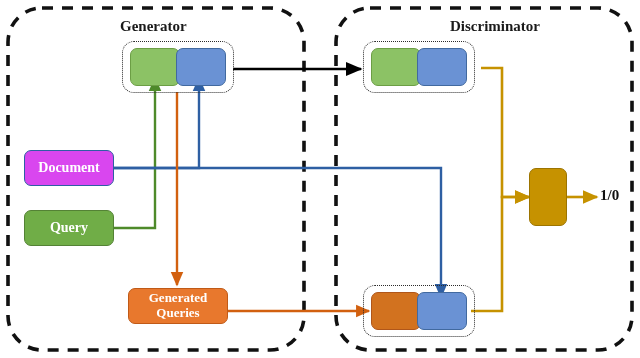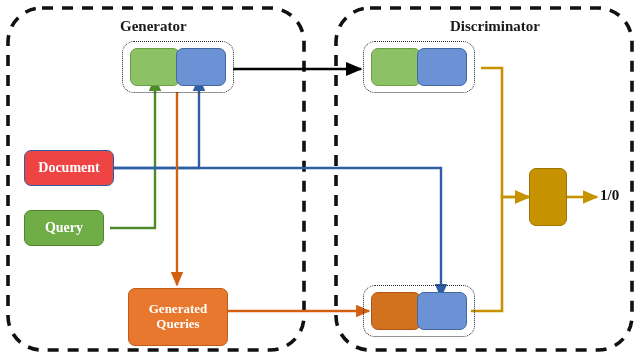--- a/index.html
+++ b/index.html
@@ -132,29 +132,29 @@
     <div class="cell" style="left:0px; width:50px; background:#8CC265; border:1.4px solid #6C9E45;"></div>
     <div class="cell" style="left:46px; width:50px; background:#6A92D4; border:1.4px solid #41699F;"></div>
   </div>
 
   <div class="dotted-box" style="left:363px; top:285px; width:112px; height:52px;"></div>
   <div class="pair" style="left:371px; top:292px; width:96px; height:38px;">
     <div class="cell" style="left:0px; width:50px; background:#D2721F; border:1.4px solid #B0561A;"></div>
     <div class="cell" style="left:46px; width:50px; background:#6A92D4; border:1.4px solid #41699F;"></div>
   </div>
 
-  <div class="node" style="left:24px; top:150px; width:90px; height:36px; background:#ef4444; border:1.4px solid #2E5FA3; font-size:14px;">
+  <div class="node" style="left:24px; top:150px; width:90px; height:36px; background:#d946ef; border:1.4px solid #2E5FA3; font-size:14px;">
     <span class="node-label">Document</span>
   </div>
 
-  <div class="node" style="left:24px; top:210px; width:80px; height:36px; background:#70AD47; border:1.4px solid #548235; font-size:14px;">
+  <div class="node" style="left:24px; top:210px; width:90px; height:36px; background:#70AD47; border:1.4px solid #548235; font-size:14px;">
     <span class="node-label">Query</span>
   </div>
 
-  <div class="node" style="left:128px; top:288px; width:100px; height:58px; background:#E8782D; border:1.4px solid #C05A17; font-size:13px;">
+  <div class="node" style="left:128px; top:288px; width:100px; height:36px; background:#E8782D; border:1.4px solid #C05A17; font-size:13px;">
     <span class="node-label">Generated
 Queries</span>
   </div>
 
   <div class="node" style="left:529px; top:168px; width:38px; height:58px; background:#C69200; border:1.4px solid #9C7400; font-size:13px;">
     <span class="node-label"></span>
   </div>
 
   <div class="io-label" style="left:600px; top:187px; font-size:15px;text-align:right;">1/0</div>
 

